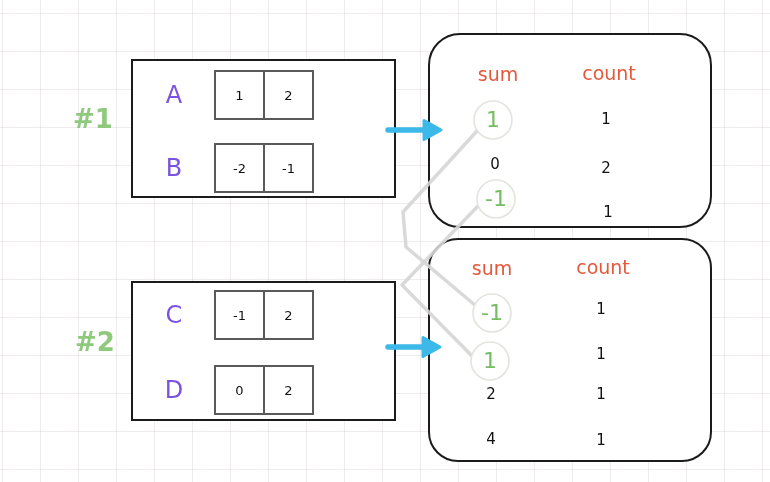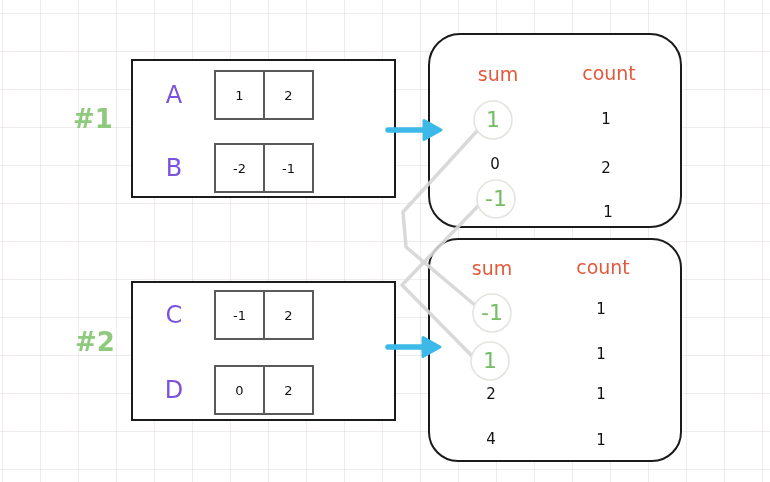--- a/index.html
+++ b/index.html
@@ -27,21 +27,21 @@
     font-size:24px;color:#7a52e0;font-weight:500;
   }
   .cells{position:absolute;left:81px;display:flex;}
   .cell{
     width:51px;height:50px;border:2px solid #5a5a5a;box-sizing:border-box;
     display:flex;align-items:center;justify-content:center;
     font-size:13px;color:#111;background:#ffffff;
   }
   .cell + .cell{margin-left:-2px;}
   .rbox{
-    position:absolute;width:254px;background:#ffffff;box-sizing:border-box;
+    position:absolute;width:284px;background:#ffffff;box-sizing:border-box;
     border:2px solid #1b1b1b;border-radius:32px;
   }
   .ctr{
     position:absolute;transform:translate(-50%,-50%);
     white-space:nowrap;line-height:1;
   }
   .hdr{font-size:19px;color:#e4593b;}
   .num{font-size:15px;color:#111;}
   .gval{
     position:absolute;transform:translate(-50%,-50%);

